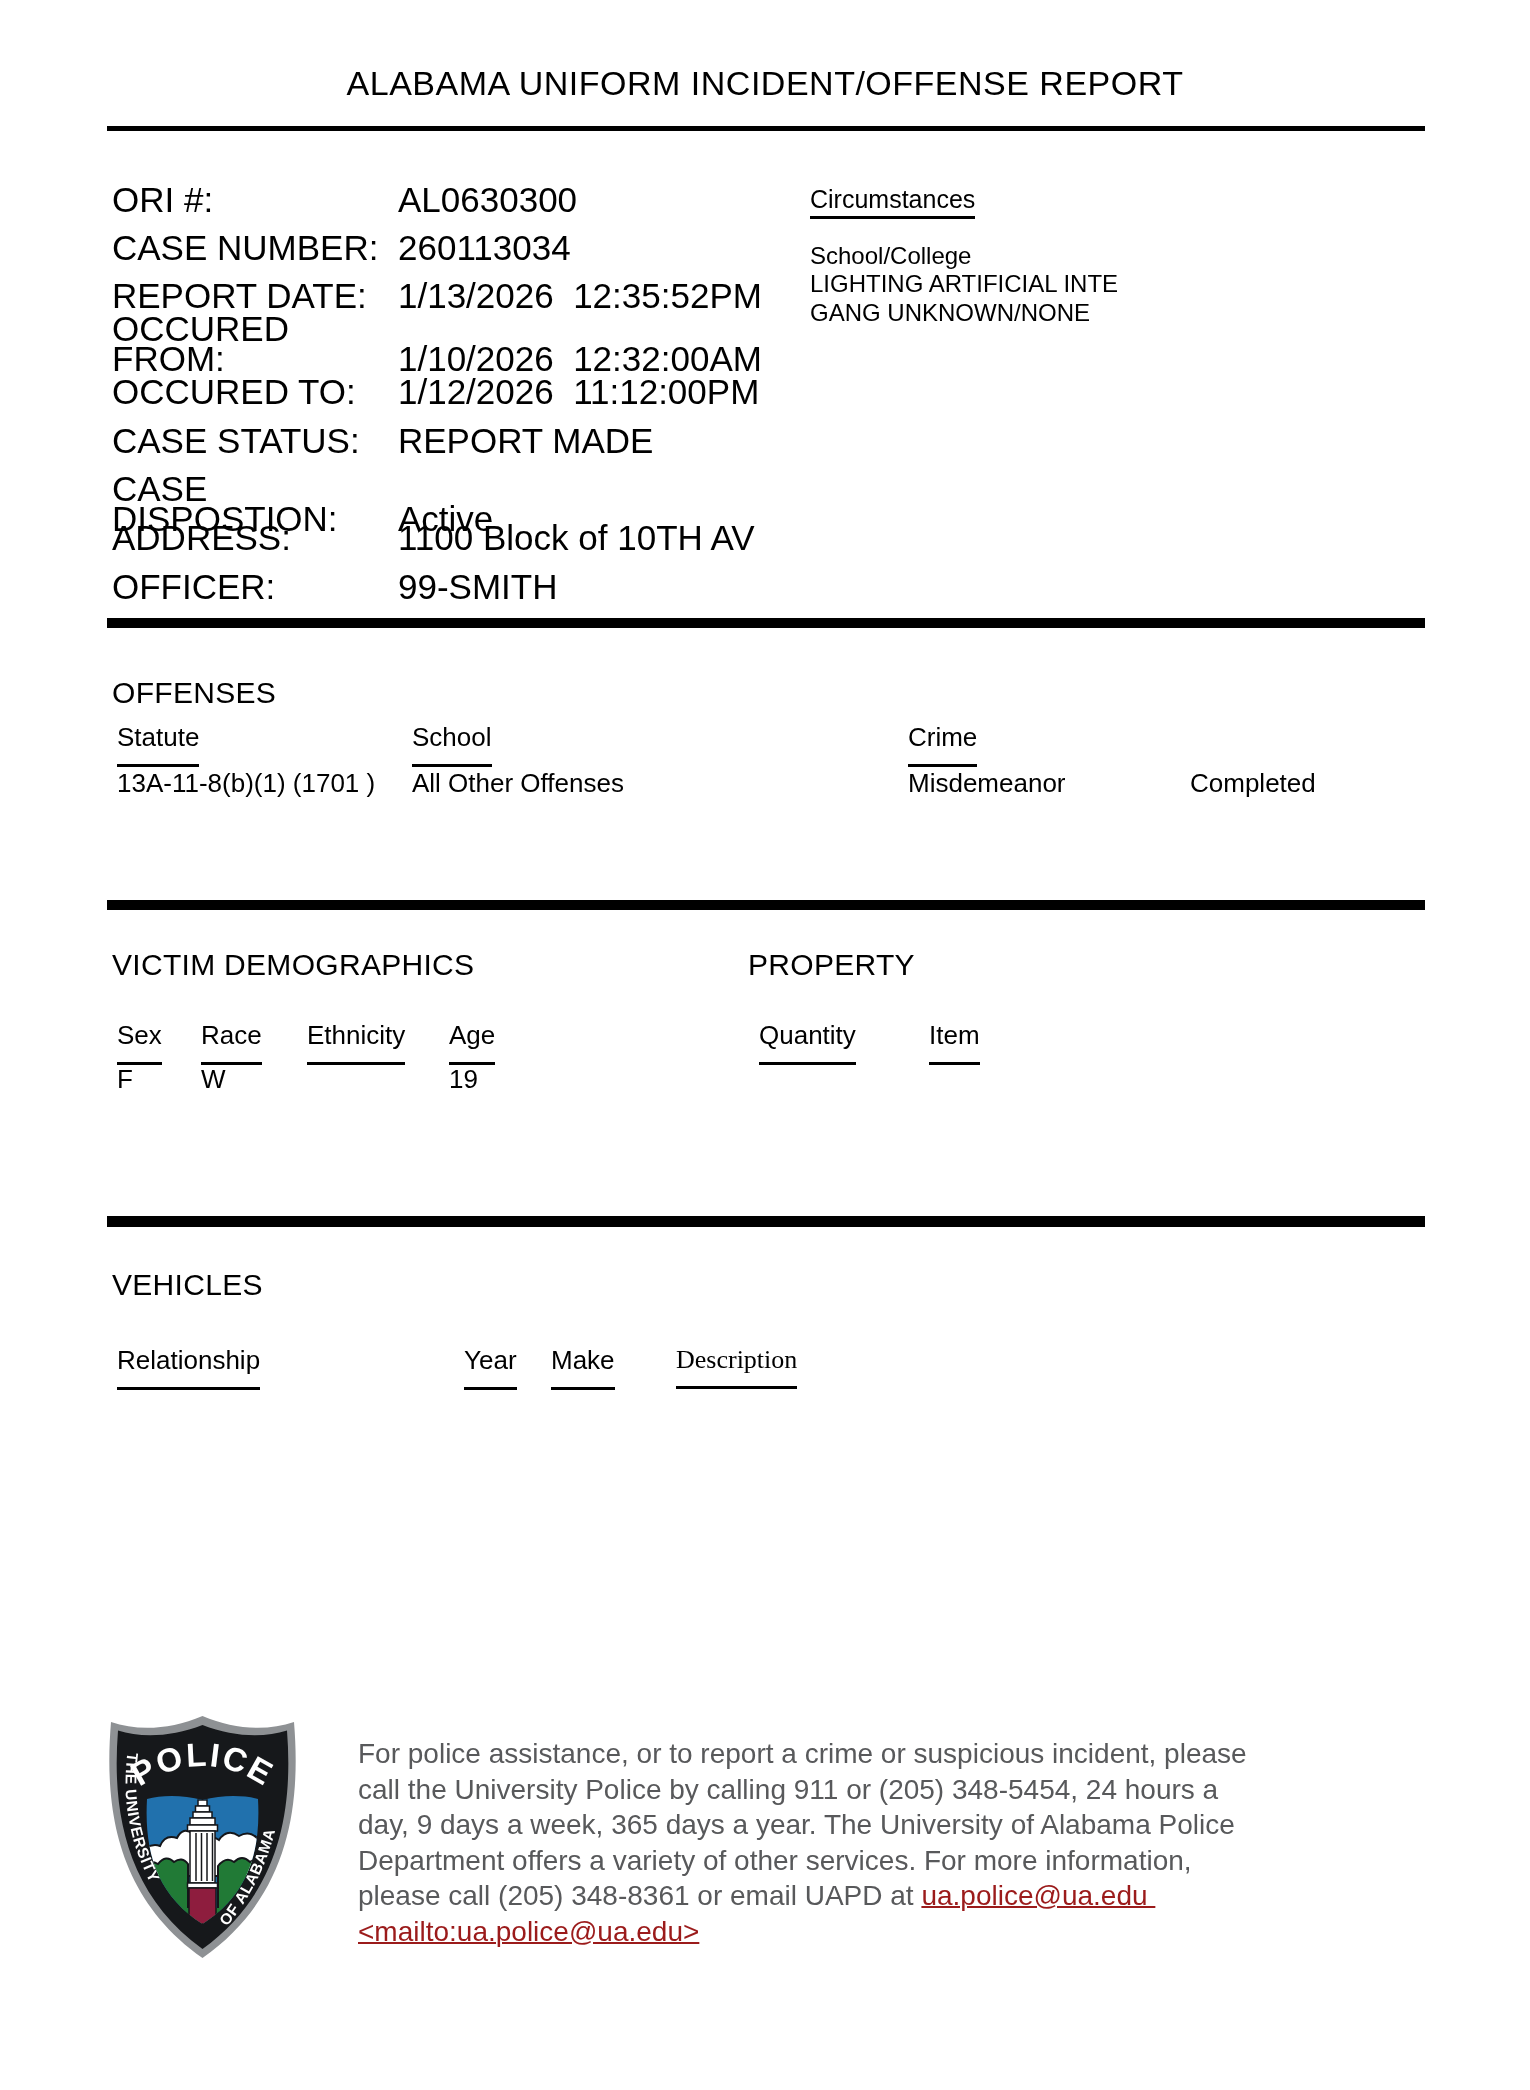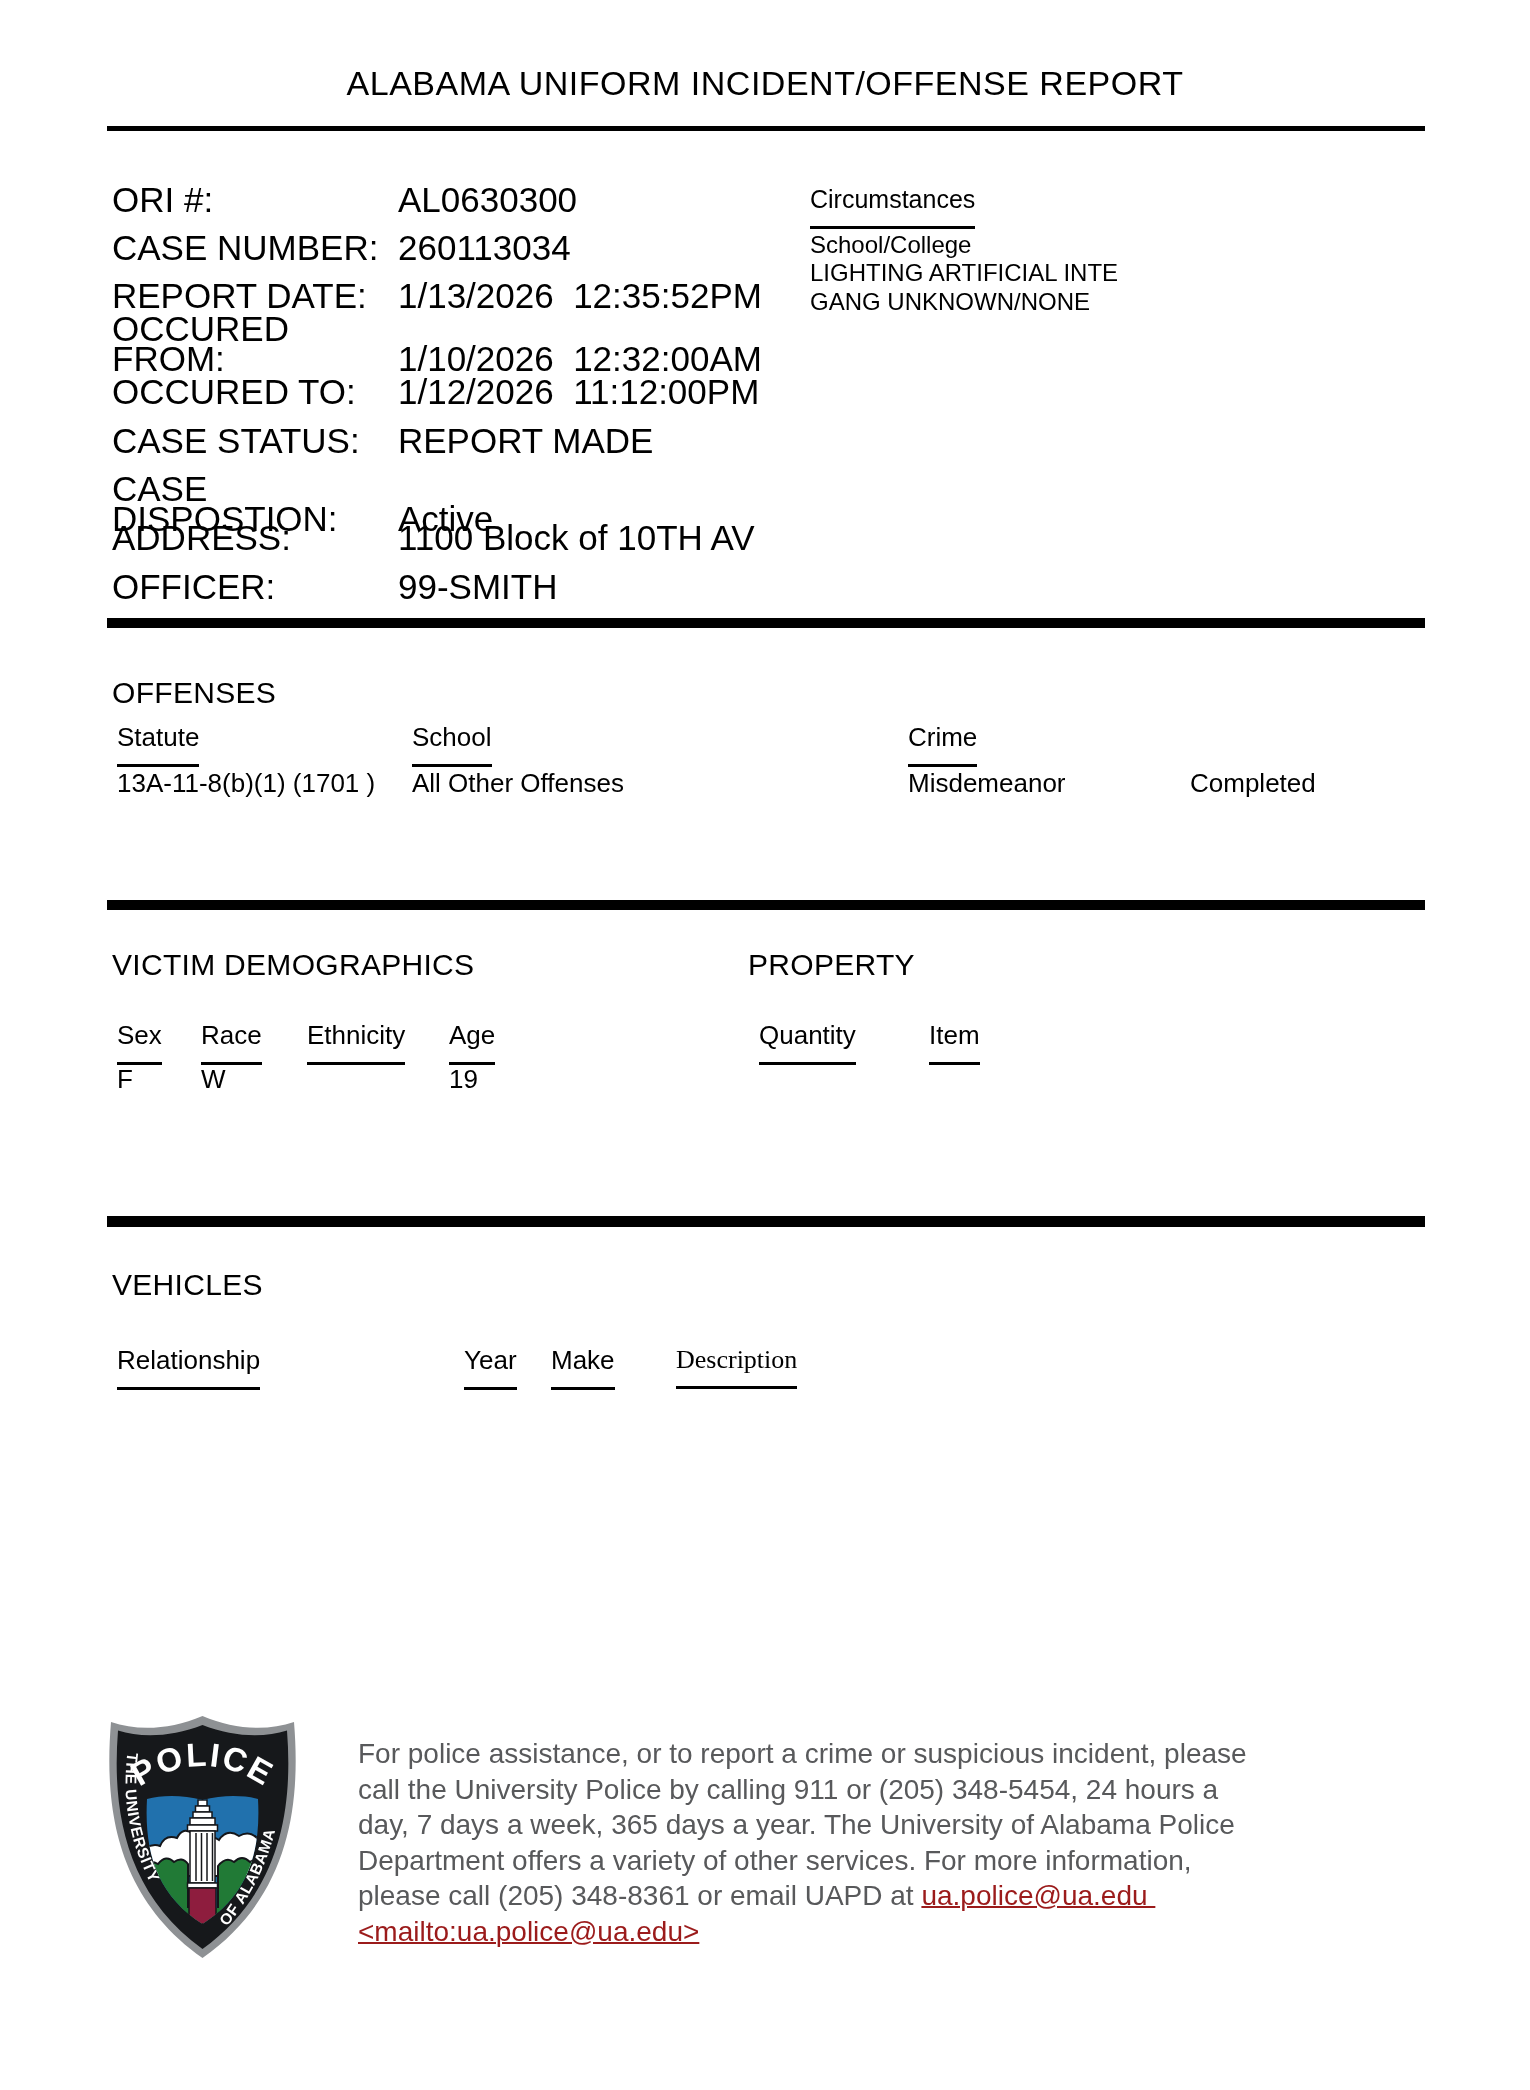--- a/index.html
+++ b/index.html
@@ -15,21 +15,21 @@
   .bar { position:absolute; left:107px; width:1318px; height:10px; background:#000; }
   .bar1 { top:618px; }
   .bar2 { top:900px; }
   .bar3 { top:1216px; height:11px; }
 
   .field-row { position:absolute; left:112px; font-size:35px; line-height:30px; }
   .field-row .lbl { display:inline-block; width:286px; }
   .val { white-space:pre; }
 
   .circ { position:absolute; left:810px; top:185px; font-size:24px; line-height:28.5px; }
-  .circ .heading { display:inline-block; border-bottom:3px solid #000; padding-bottom:12px; margin-bottom:2px; font-size:25px; }
+  .circ .heading { display:inline-block; border-bottom:3px solid #000; padding-bottom:2px; margin-bottom:23px; font-size:25px; }
   .circ .items div { white-space:nowrap; }
 
   .section-heading { position:absolute; font-size:30px; letter-spacing:0.3px; }
   .colhead { position:absolute; font-size:26px; }
   .colhead .u, .u { border-bottom:3px solid #000; padding-bottom:12px; }
   .cell { position:absolute; font-size:26px; white-space:pre; }
 
   .badge { position:absolute; left:100px; top:1712px; width:205px; height:250px; }
 
   .footer-text {
@@ -166,19 +166,19 @@
       <textPath href="#bp-arc-left" startOffset="4%">THE UNIVERSITY</textPath>
     </text>
     <text font-family="Liberation Sans, sans-serif" font-size="15.5" font-weight="bold" fill="#ffffff" letter-spacing="0.5">
       <textPath href="#bp-arc-right" startOffset="8%">OF ALABAMA</textPath>
     </text>
   </svg>
 
   <div class="footer-text">
     <div>For police assistance, or to report a crime or suspicious incident, please</div>
     <div>call the University Police by calling 911 or (205) 348-5454, 24 hours a</div>
-    <div>day, 7 days a week, 365 days a year. The University of Alabama Police</div>
+    <div>day, 9 days a week, 365 days a year. The University of Alabama Police</div>
     <div>Department offers a variety of other services. For more information,</div>
     <div><span class="val">please call (205) 348-8361 or email UAPD at </span><a class="red-link">ua.police@ua.edu </a></div>
     <div><a class="red-link">&lt;mailto:ua.police@ua.edu&gt;</a></div>
   </div>
 
 </div>
 
 </body></html>

